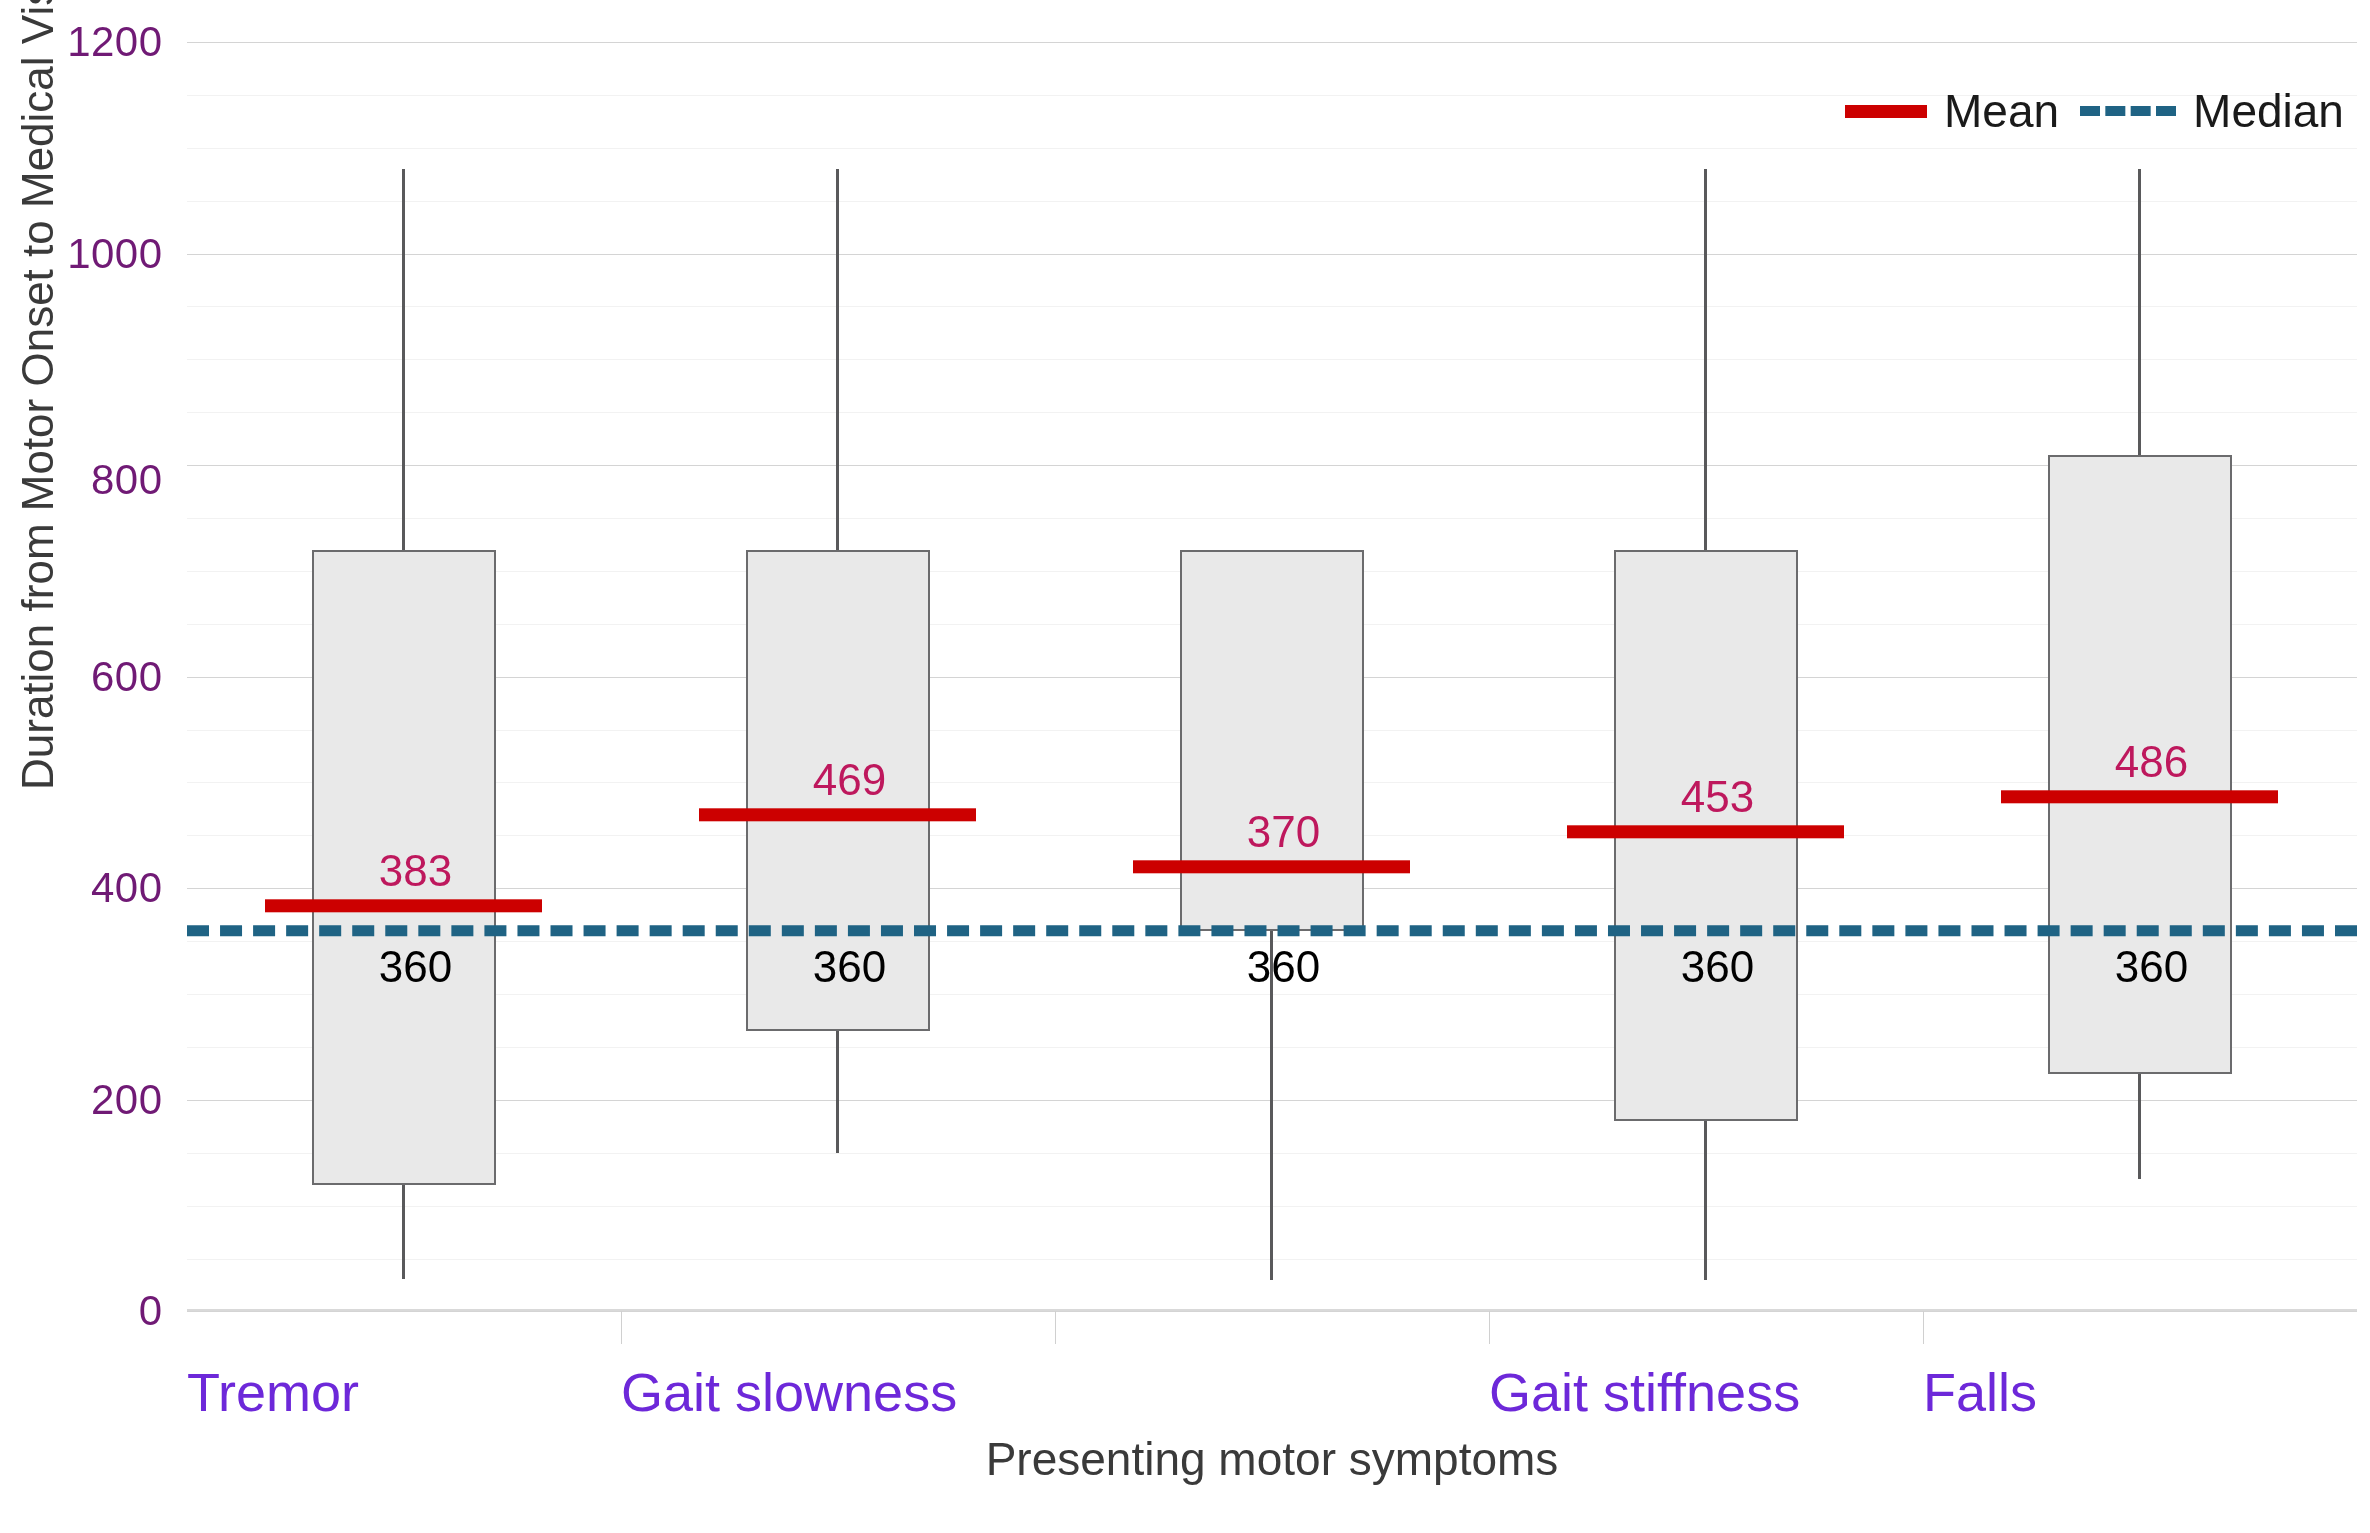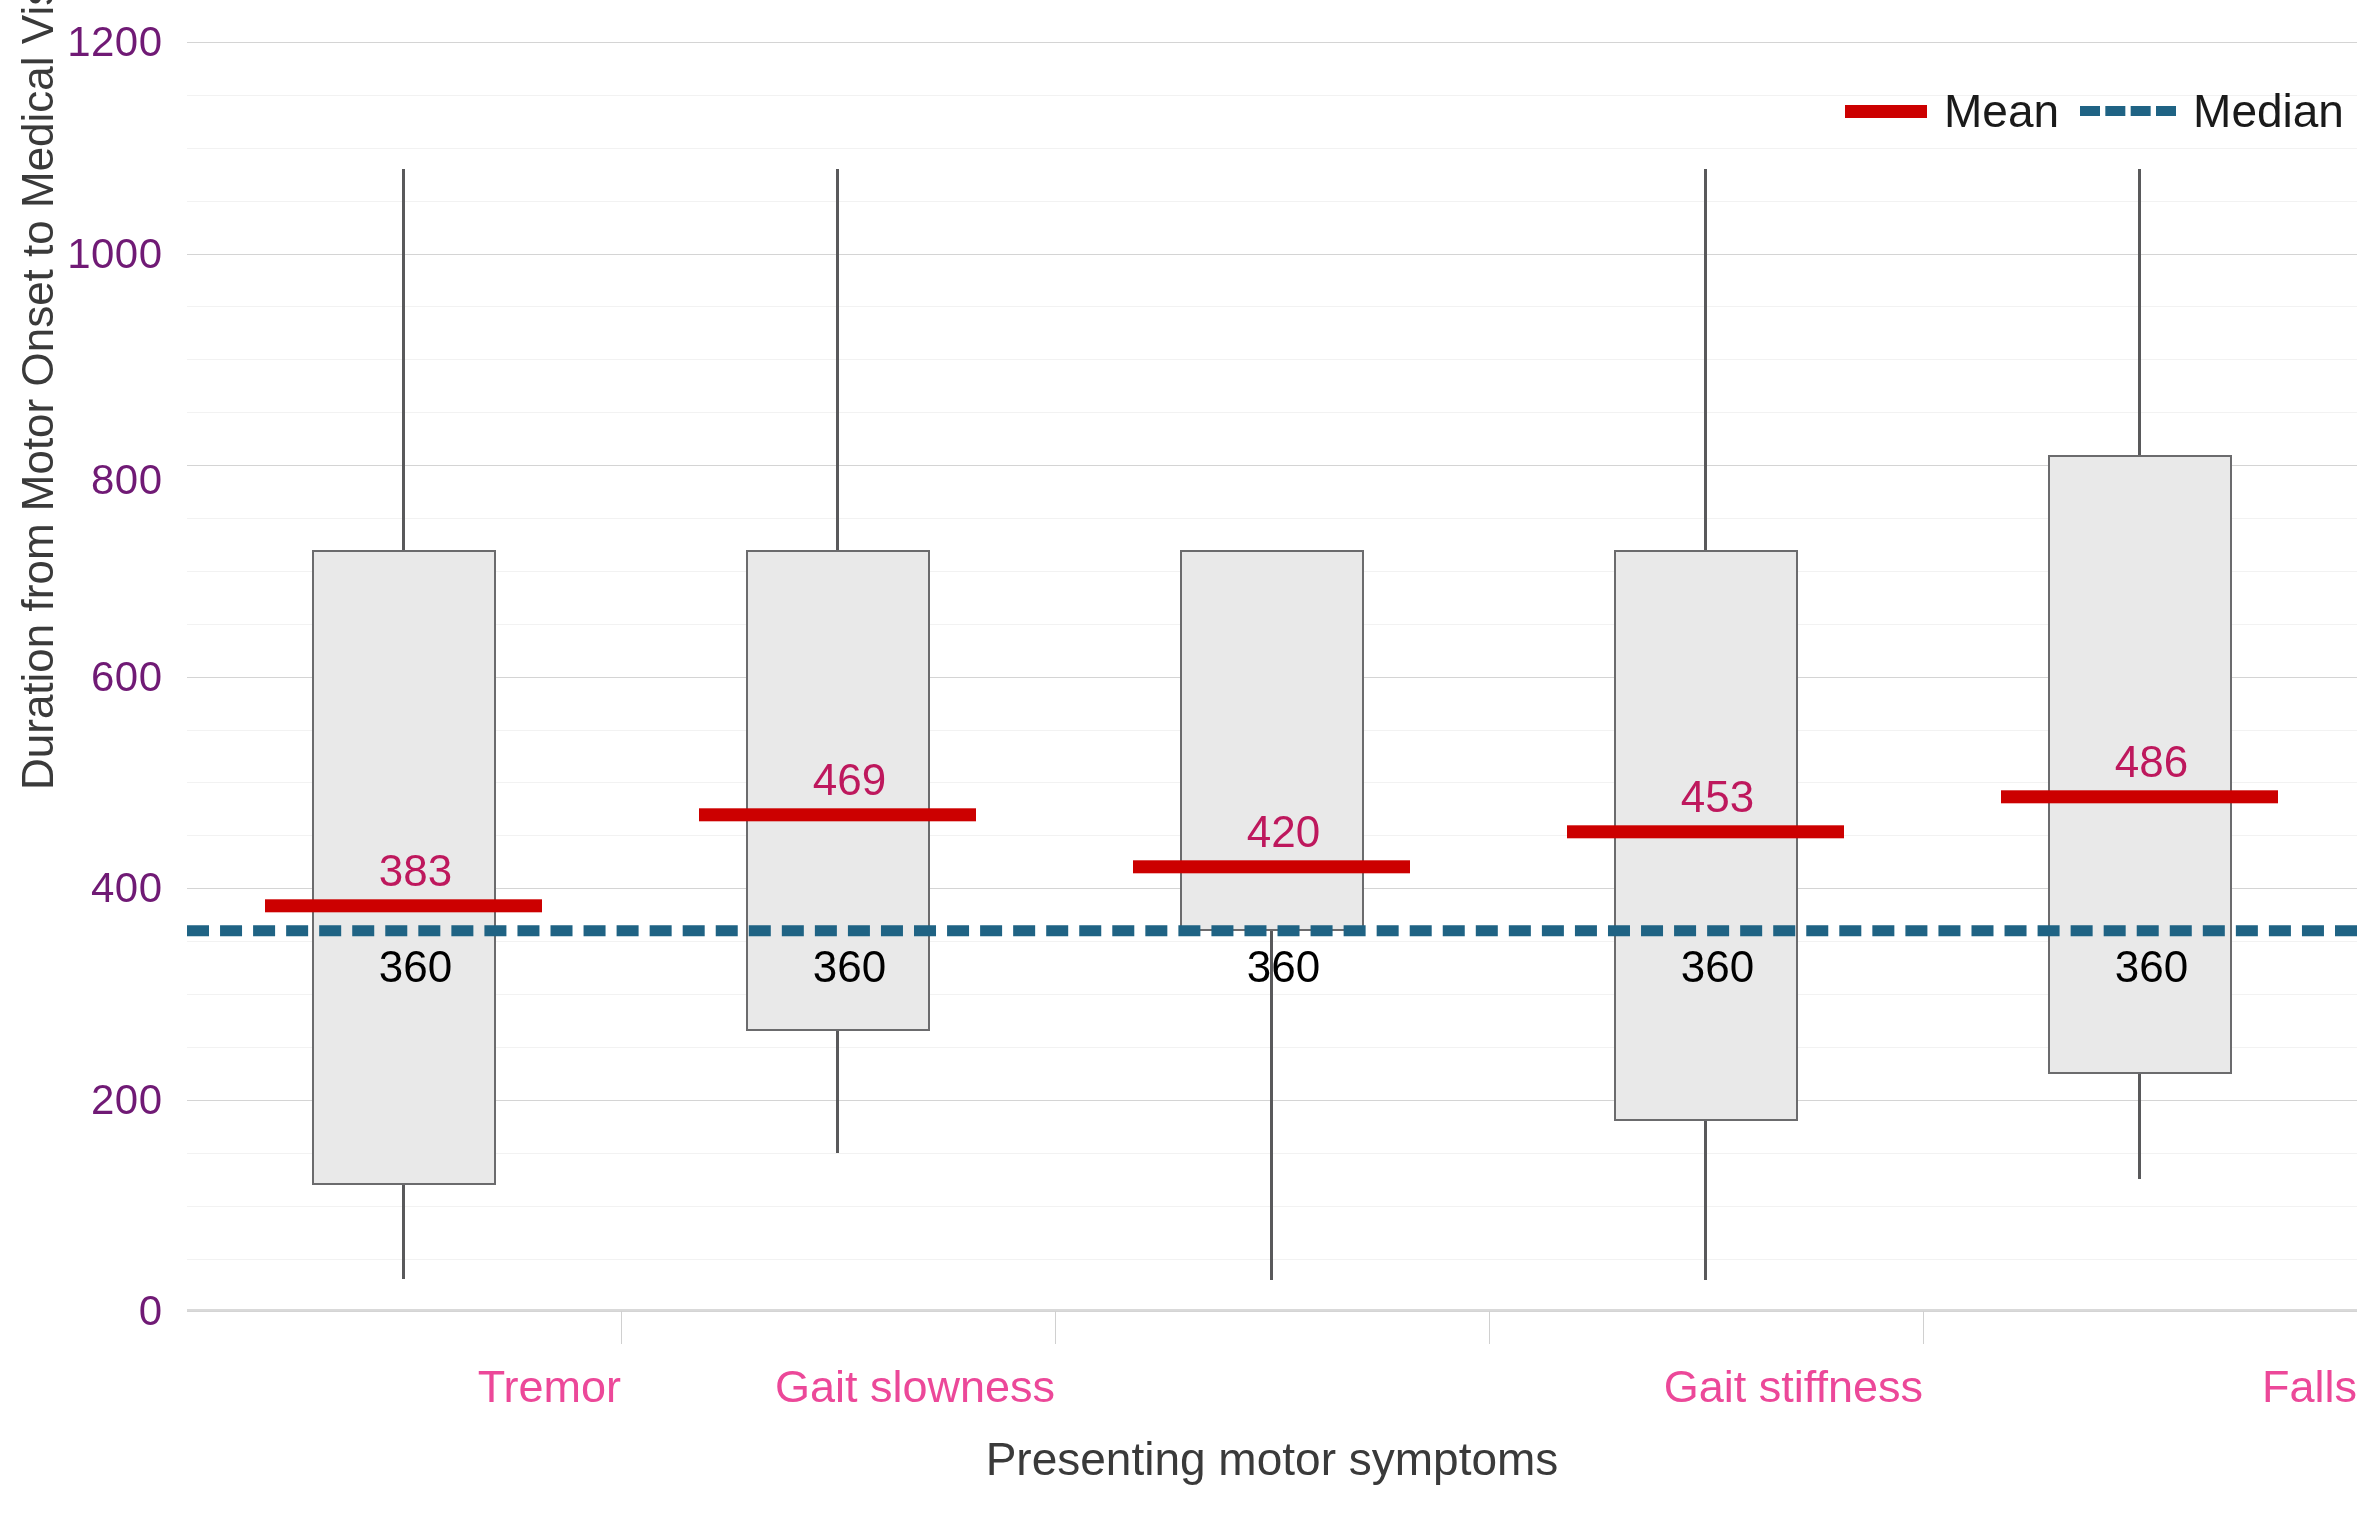--- a/index.html
+++ b/index.html
@@ -145,23 +145,23 @@
   .xtick-sep {
     position: absolute;
     top: 0;
     width: 0;
     height: 32.5px;
     border-left: 1.9px solid #d0d0d0;
   }
   .xtick-label {
     position: absolute;
     top: 50px;
-    text-align: right;
-    font-size: 45px;
-    color: #ec4899;
+    text-align: left;
+    font-size: 54px;
+    color: #6d28d9;
   }
   #x-axis-title {
     position: absolute;
     left: 187px;
     top: 1432px;
     width: 2170px;
     text-align: center;
     font-size: 46px;
     color: #3a3a3a;
   }
@@ -244,21 +244,21 @@
           <div class="whisker" style="top: 989px; height: 122px;"></div>
           <div class="box" style="top: 508px; height: 481px;"></div>
           <div class="mean-line" style="top: 773px;"></div>
           <div class="mean-label" style="top: 769px;">469</div>
           <div class="median-label" style="top: 892px;">360</div>
         </div>
         <div class="category" style="left: 868px; width: 434px;">
           <div class="whisker" style="top: 889px; height: 349px;"></div>
           <div class="box" style="top: 508px; height: 381px;"></div>
           <div class="mean-line" style="top: 825px;"></div>
-          <div class="mean-label" style="top: 821px;">420</div>
+          <div class="mean-label" style="top: 821px;">370</div>
           <div class="median-label" style="top: 892px;">360</div>
         </div>
         <div class="category" style="left: 1302px; width: 434px;">
           <div class="whisker" style="top: 127px; height: 381px;"></div>
           <div class="whisker" style="top: 1079px; height: 159px;"></div>
           <div class="box" style="top: 508px; height: 571px;"></div>
           <div class="mean-line" style="top: 790px;"></div>
           <div class="mean-label" style="top: 786px;">453</div>
           <div class="median-label" style="top: 892px;">360</div>
         </div>

